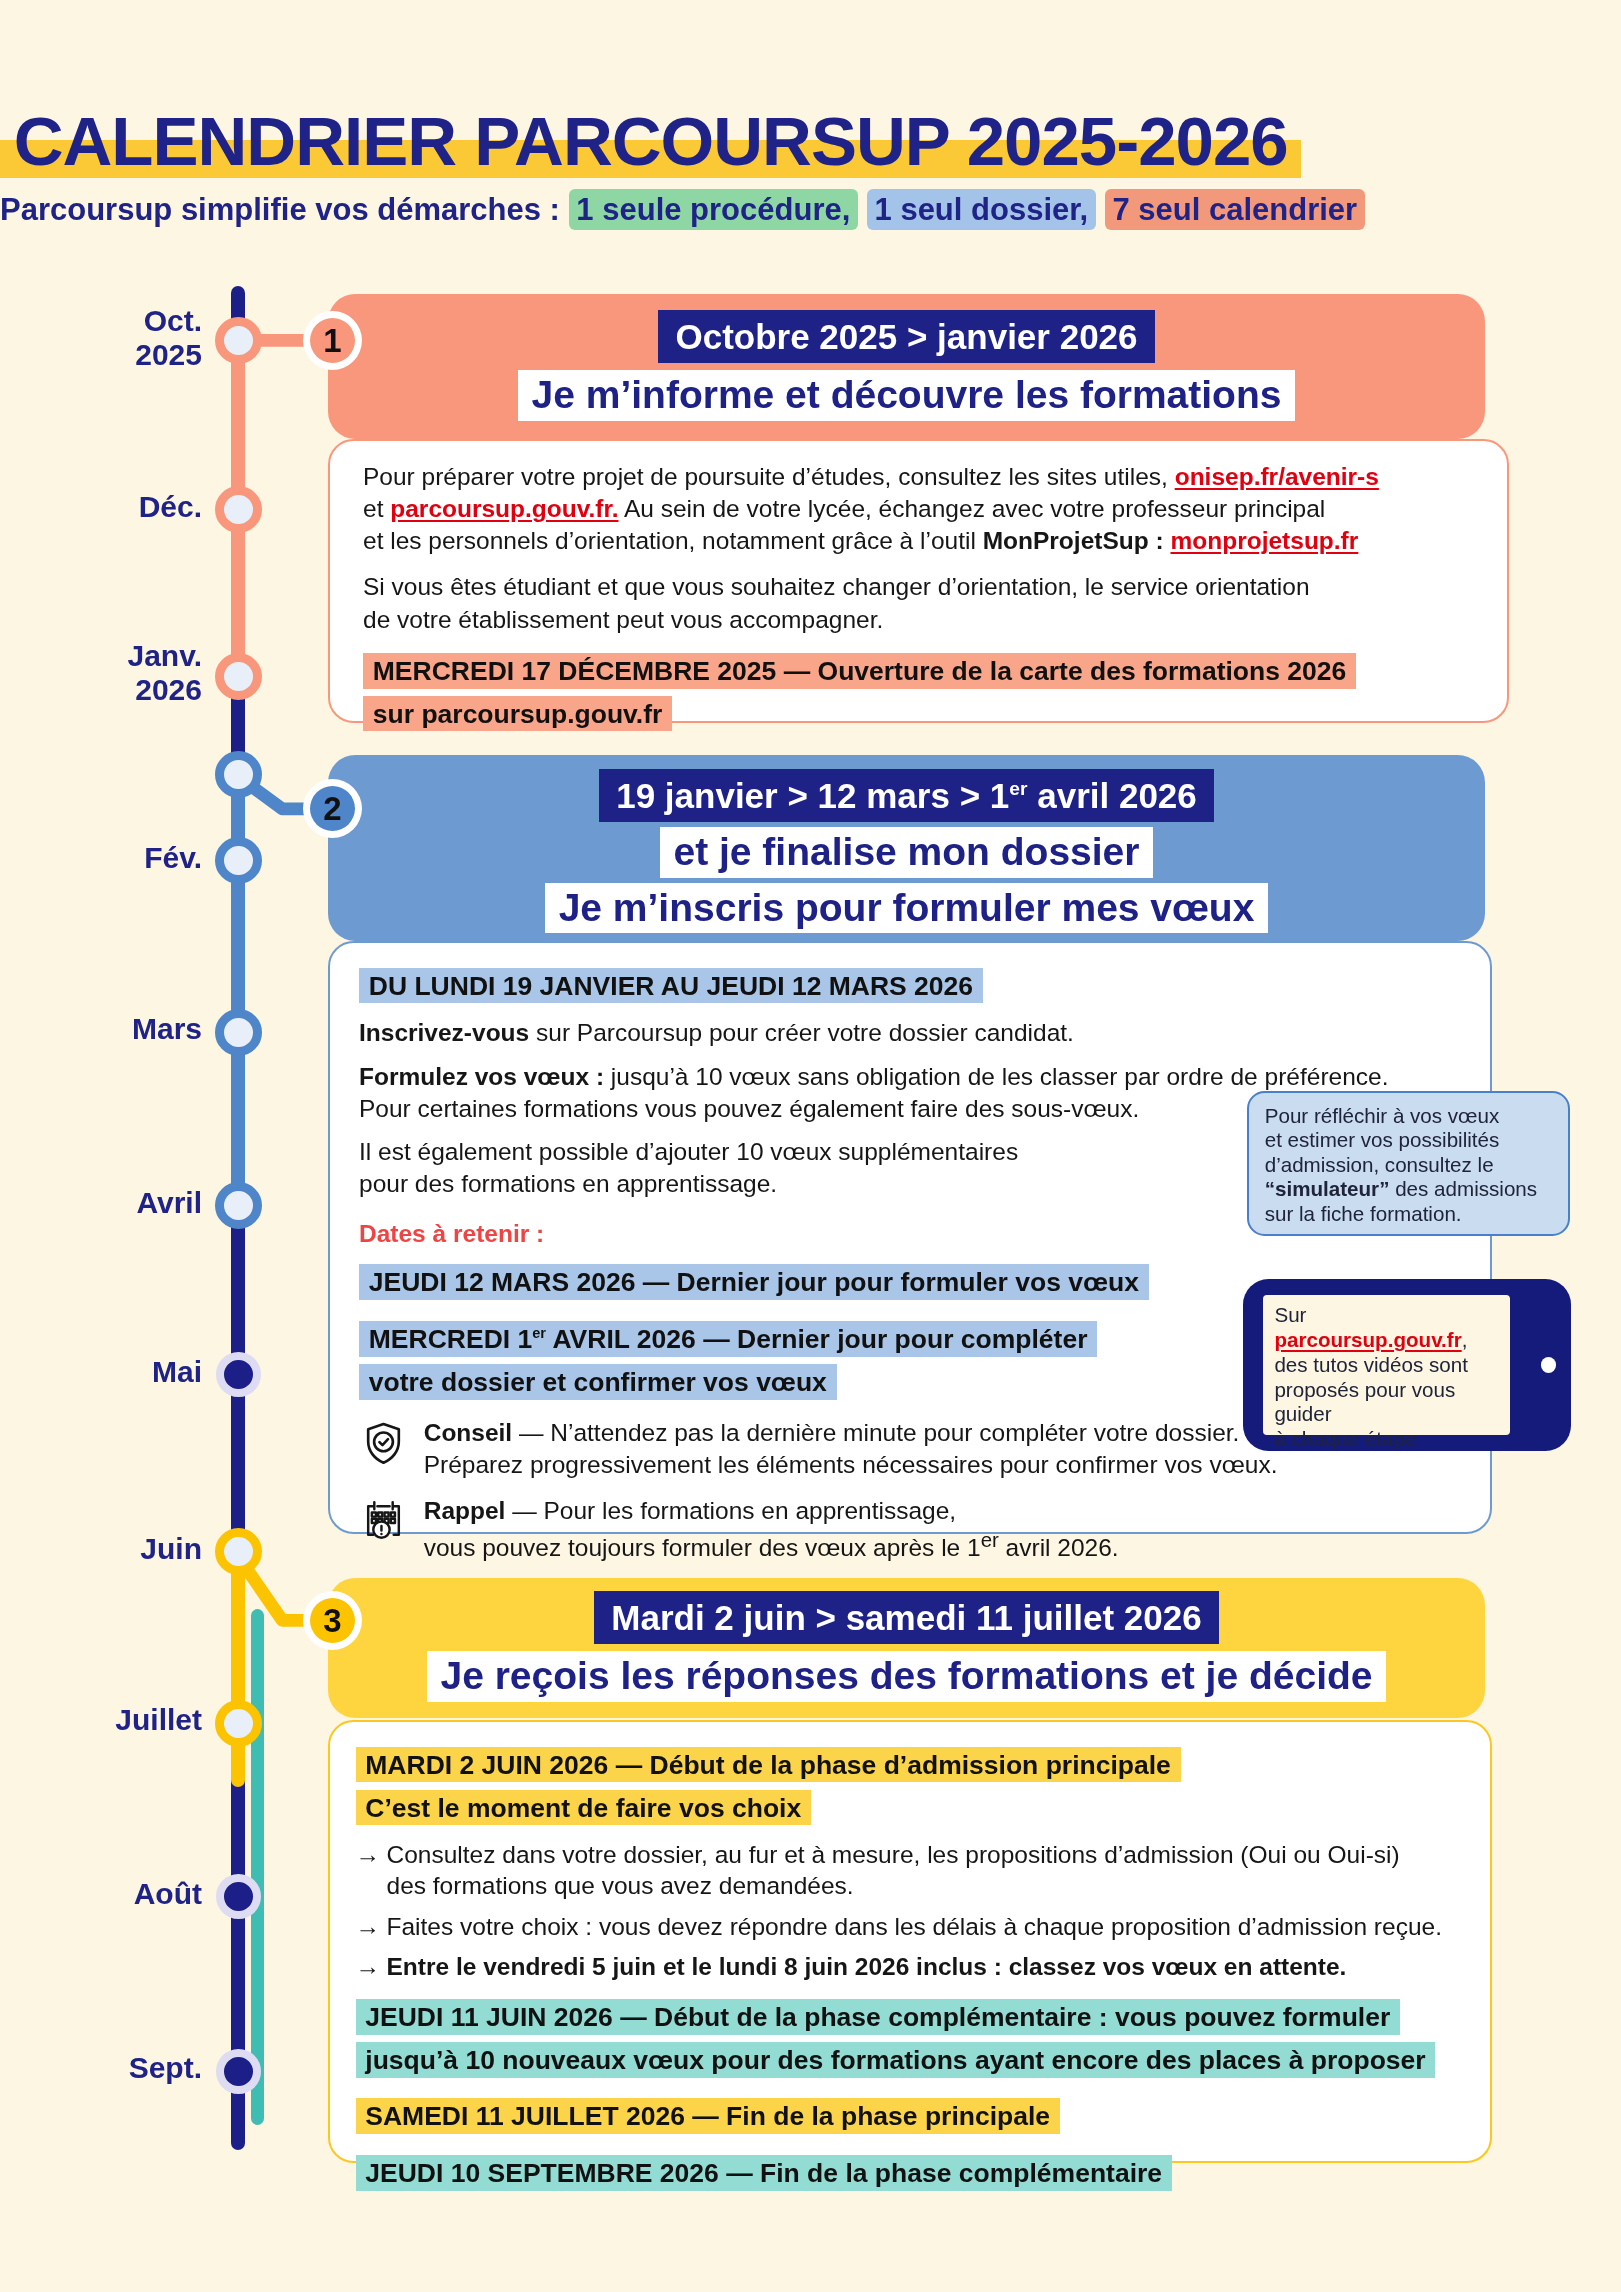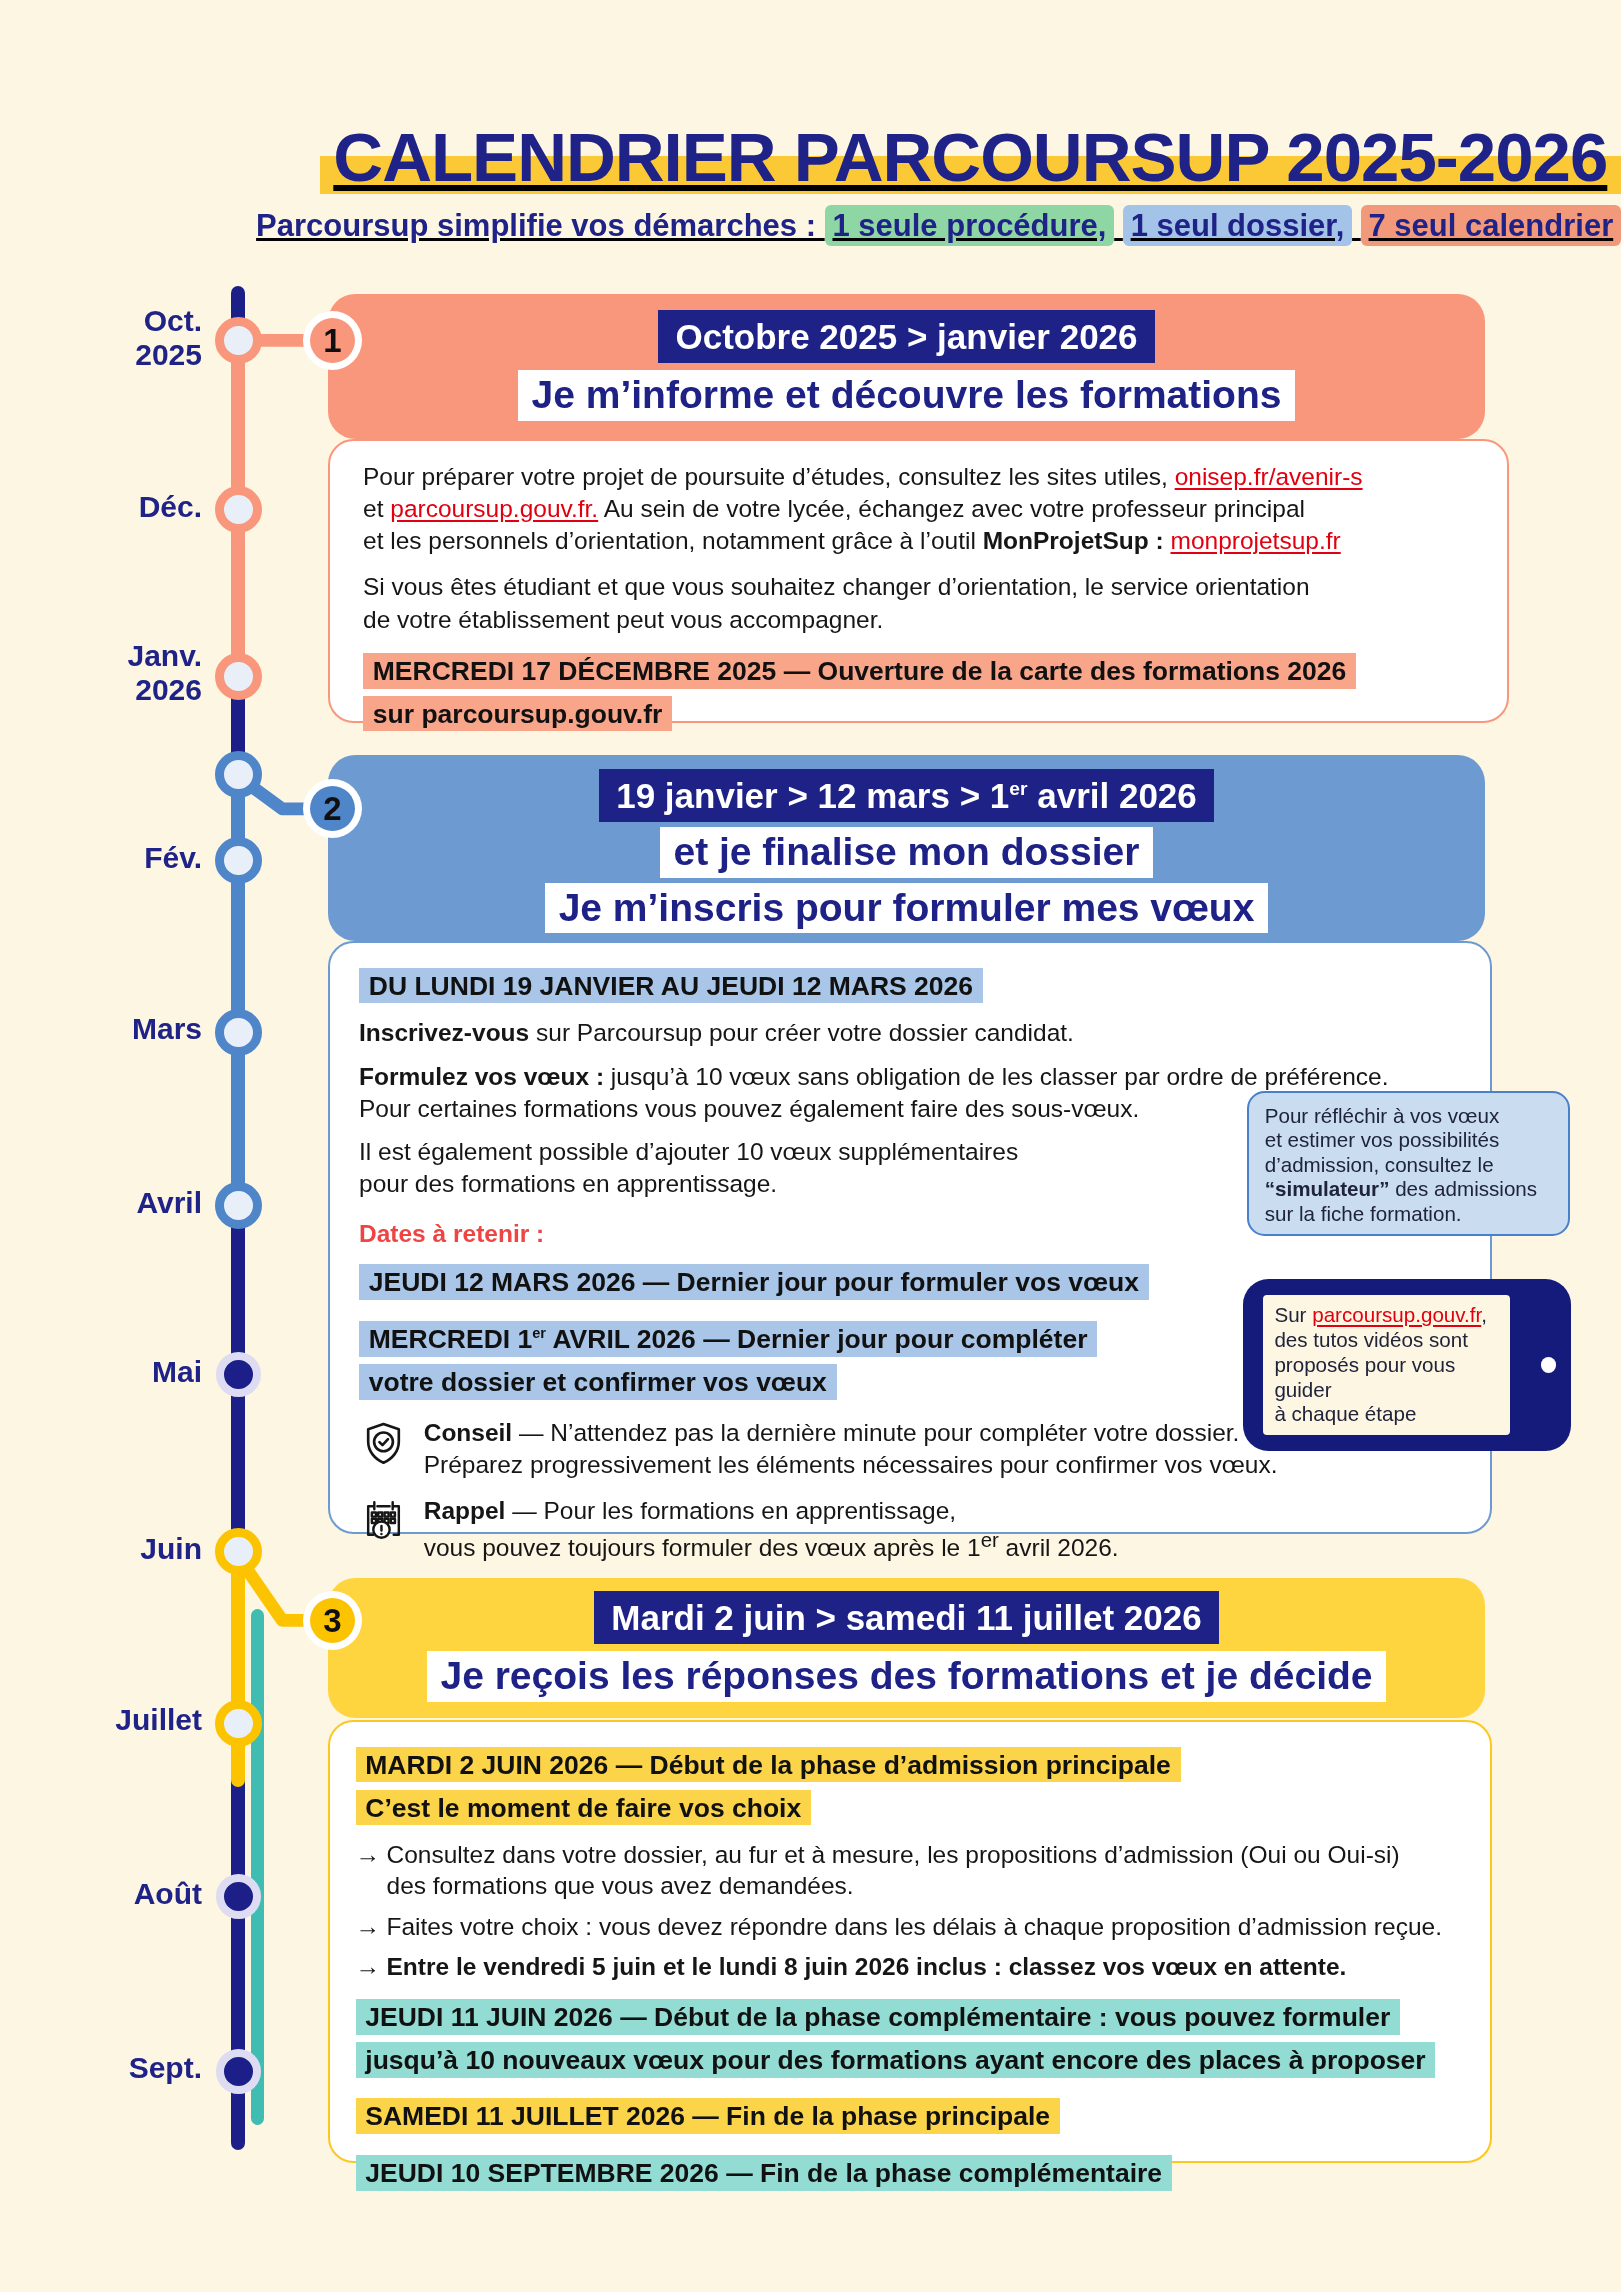--- a/index.html
+++ b/index.html
@@ -2,21 +2,21 @@
 <html lang="fr"><head>
 <meta charset="utf-8">
 <style>
   * { margin:0; padding:0; box-sizing:border-box; }
   html,body { background:#fdf6e2; }
   .page {
     position:relative; width:1621px; height:2293px; overflow:hidden;
     background:#fdf6e2; font-family:"Liberation Sans", sans-serif;
   }
   
-  .hdr { position:absolute; top:16px; left:0; width:100%; text-align:right; z-index:2;text-decoration:underline; }
+  .hdr { position:absolute; top:0; left:0; width:100%; text-align:left; z-index:2; }
   .hdr h1 { margin-top:106px; font-size:69px; line-height:1.05; font-weight:800;
             color:#1f2388; letter-spacing:-1px; }
   .title-hl { background:linear-gradient(180deg, rgba(0,0,0,0) 48%, #fbc936 48%, #fbc936 97%, rgba(0,0,0,0) 97%);
               padding:0 13.7px; }
   .subtitle { margin-top:13.7px; font-size:31px; font-weight:800; color:#1f2388; }
   .chip { padding:2.9px 7.8px;border-radius:6px; }
   .chip-green  { background:#8ed6a4; }
   .chip-blue   { background:#a3c3e8; }
   .chip-salmon { background:#f2997b; }
   
@@ -58,21 +58,21 @@
   .hdr2 .title-line { margin-top:4.9px; }
   .title-chip { display:inline-block; background:#fff; color:#1e2286; font-weight:800;
                 font-size:39px; line-height:1.25; padding:1px 13.7px;text-align:right; }
   .sec-card { position:absolute; left:328px; background:#fff; border-radius:25.5px; z-index:3; }
   .card1 { top:439px;  width:1181px; height:284px; border:2.9px solid #f9977c; padding:19.6px 33px; }
   .card2 { top:941px;  width:1164px; height:593px; border:2.9px solid #6d9bd1; padding:17.6px 29px; }
   .card3 { top:1720px; width:1164px; height:443px; border:2.9px solid #fcc71f; padding:17.6px 25.5px; }
   .body-p { font-size:24.5px; line-height:1.3; color:#161616; margin-bottom:11.8px; }
   .card1 .body-p { line-height:1.32; margin-bottom:13.7px; }
   .b { font-weight:700; }
-  .link { color:#e1000f; text-decoration:underline; text-underline-offset:2.9px; }
+  .link { color:#e1000f; text-decoration:underline; text-underline-offset:2.9px;font-weight:bold; }
   .hl-p { margin:13.7px 0 9.8px 0; line-height:1.62; }
   .hl { display:inline; font-weight:700; font-size:26.5px; color:#111; padding:2.9px 9.8px;
         -webkit-box-decoration-break:clone; box-decoration-break:clone; }
   .hl sup { font-size:55%; }
   .salmon-hl { background:#f9a58a; }
   .blue-hl   { background:#a9c6e8; }
   .yellow-hl { background:#fbd44a; }
   .teal-hl   { background:#92dcd3; }
   .dates-label { font-weight:700; font-size:24.5px; margin:19.6px 0 3.9px 0; color:#ef4444; }
   .icon-row { display:flex; gap:15.7px; align-items:flex-start; margin-top:13.7px; }

